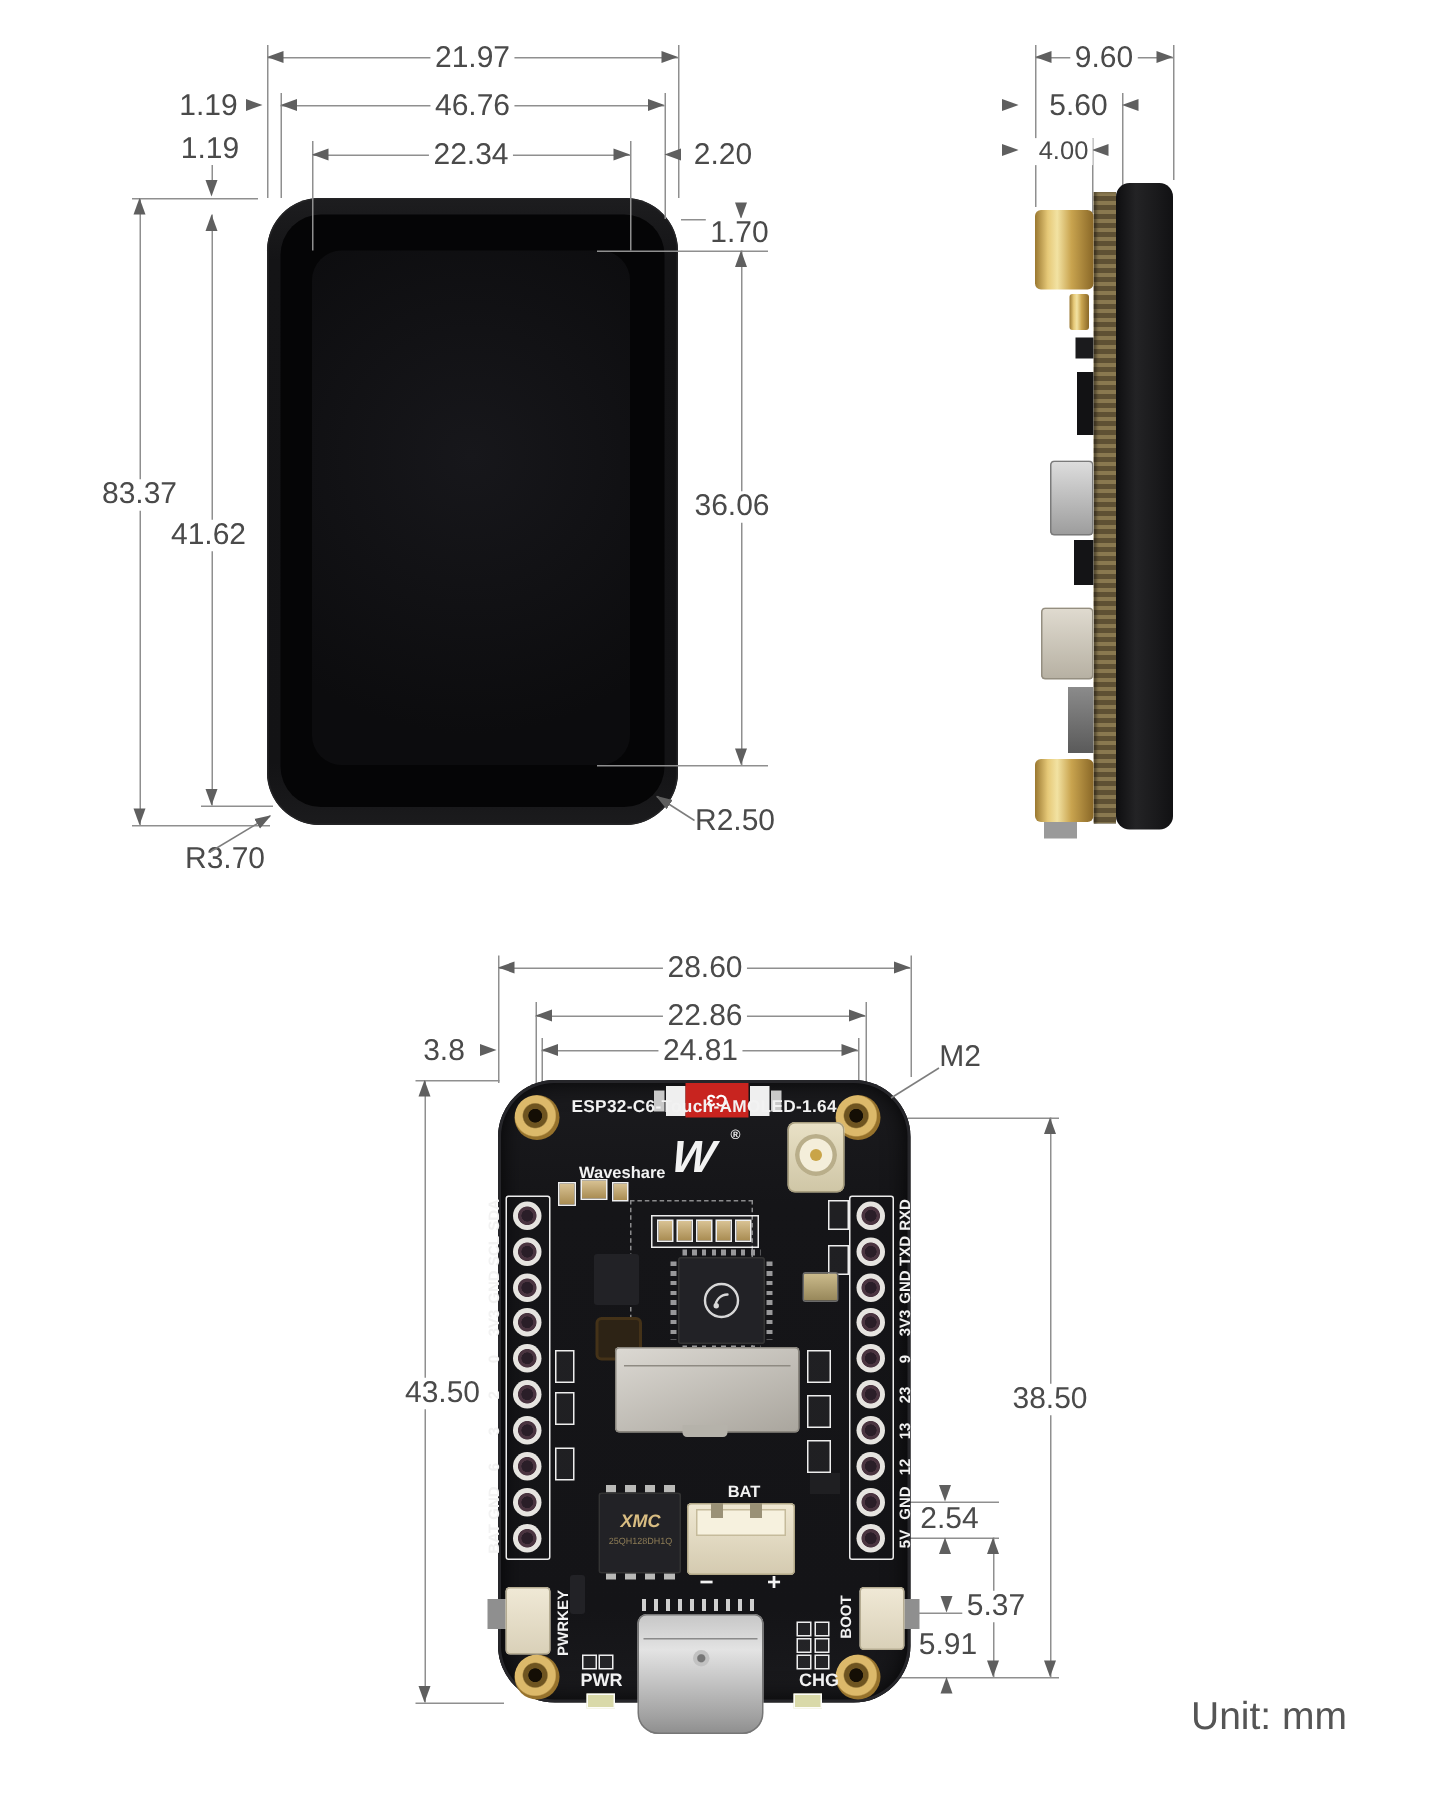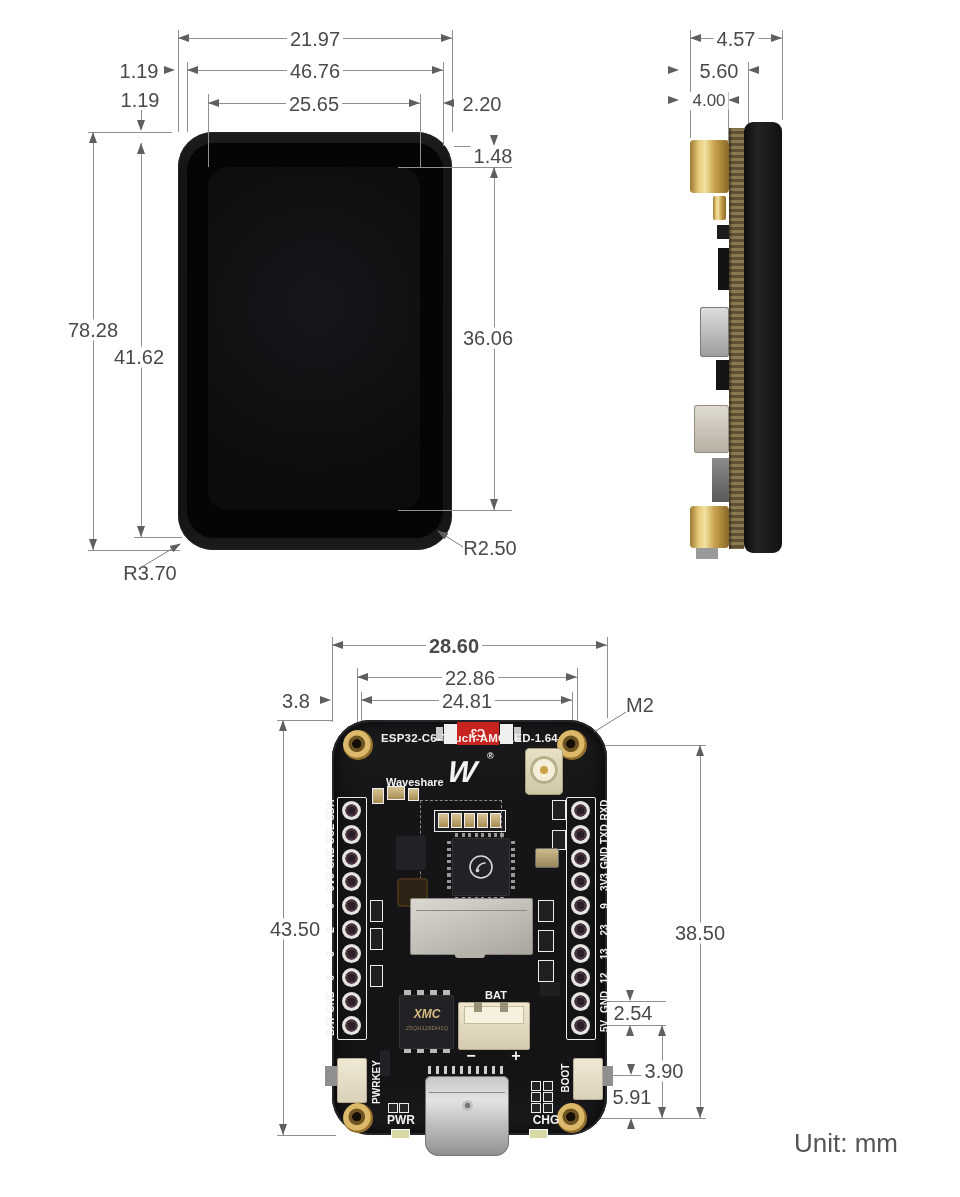--- a/index.html
+++ b/index.html
@@ -66,39 +66,39 @@
     <div class="dlab" style="left:315px;top:39px;">21.97</div>
 
     <div class="hl" style="left:187px;top:70px;width:256px;"></div>
     <div class="arr aL" style="left:187px;top:66px;"></div>
     <div class="arr aR" style="left:432px;top:66px;"></div>
     <div class="dlab" style="left:315px;top:71px;">46.76</div>
 
     <div class="hl" style="left:208px;top:103px;width:212px;"></div>
     <div class="arr aL" style="left:208px;top:99px;"></div>
     <div class="arr aR" style="left:409px;top:99px;"></div>
-    <div class="dlab" style="left:314px;top:104px;">25.65</div>
+    <div class="dlab" style="left:314px;top:104px;">22.34</div>
 
     <div class="dlab" style="left:139px;top:71px;">1.19</div>
     <div class="arr aR" style="left:164px;top:66px;"></div>
 
     <div class="dlab" style="left:140px;top:100px;">1.19</div>
     <div class="vl" style="left:141px;top:110px;height:11px;"></div>
     <div class="arr aD" style="left:137px;top:120px;"></div>
 
     <div class="arr aL" style="left:443px;top:99px;"></div>
     <div class="dlab" style="left:482px;top:104px;">2.20</div>
 
     <div class="arr aD" style="left:490px;top:135px;"></div>
-    <div class="dlab" style="left:493px;top:156px;">1.48</div>
+    <div class="dlab" style="left:493px;top:156px;">1.70</div>
 
     <div class="vl" style="left:93px;top:132px;height:418px;"></div>
     <div class="arr aU" style="left:89px;top:132px;"></div>
     <div class="arr aD" style="left:89px;top:539px;"></div>
-    <div class="dlab" style="left:93px;top:330px;">78.28</div>
+    <div class="dlab" style="left:93px;top:330px;">83.37</div>
 
     <div class="vl" style="left:141px;top:143px;height:394px;"></div>
     <div class="arr aU" style="left:137px;top:143px;"></div>
     <div class="arr aD" style="left:137px;top:526px;"></div>
     <div class="dlab" style="left:139px;top:357px;">41.62</div>
 
     <div class="vl" style="left:494px;top:167px;height:343px;"></div>
     <div class="arr aU" style="left:490px;top:167px;"></div>
     <div class="arr aD" style="left:490px;top:499px;"></div>
     <div class="dlab" style="left:488px;top:338px;">36.06</div>
@@ -110,21 +110,21 @@
   <div class="abs" style="left:620px;top:0;width:340px;height:600px;">
 
     <div class="vl" style="left:70px;top:30px;height:108px;"></div>
     <div class="vl" style="left:162px;top:30px;height:90px;"></div>
     <div class="vl" style="left:128px;top:62px;height:130px;"></div>
     <div class="vl" style="left:108px;top:92px;height:50px;"></div>
 
     <div class="hl" style="left:70px;top:38px;width:92px;"></div>
     <div class="arr aL" style="left:70px;top:34px;"></div>
     <div class="arr aR" style="left:151px;top:34px;"></div>
-    <div class="dlab" style="left:116px;top:39px;">4.57</div>
+    <div class="dlab" style="left:116px;top:39px;">9.60</div>
 
     <div class="arr aR" style="left:48px;top:66px;"></div>
     <div class="arr aL" style="left:128px;top:66px;"></div>
     <div class="dlab" style="left:99px;top:71px;">5.60</div>
 
     <div class="arr aR" style="left:48px;top:96px;"></div>
     <div class="arr aL" style="left:108px;top:96px;"></div>
     <div class="dlab sm" style="left:89px;top:101px;">4.00</div>
 
     <div class="abs" style="left:124px;top:122px;width:38px;height:431px;border-radius:9px;
@@ -158,21 +158,21 @@
     <div class="hl" style="left:277px;top:535px;width:59px;"></div>
     <div class="hl" style="left:586px;top:145px;width:120px;"></div>
     <div class="hl" style="left:586px;top:518px;width:120px;"></div>
     <div class="hl" style="left:590px;top:401px;width:76px;"></div>
     <div class="hl" style="left:590px;top:425px;width:76px;"></div>
     <div class="hl" style="left:598px;top:475px;width:70px;"></div>
 
     <div class="hl" style="left:332px;top:45px;width:275px;"></div>
     <div class="arr aL" style="left:332px;top:41px;"></div>
     <div class="arr aR" style="left:596px;top:41px;"></div>
-    <div class="dlab" style="left:454px;top:46px;font-weight:bold;">28.60</div>
+    <div class="dlab" style="left:470px;top:46px;">28.60</div>
 
     <div class="hl" style="left:357px;top:77px;width:220px;"></div>
     <div class="arr aL" style="left:357px;top:73px;"></div>
     <div class="arr aR" style="left:566px;top:73px;"></div>
     <div class="dlab" style="left:470px;top:78px;">22.86</div>
 
     <div class="hl" style="left:361px;top:100px;width:211px;"></div>
     <div class="arr aL" style="left:361px;top:96px;"></div>
     <div class="arr aR" style="left:561px;top:96px;"></div>
     <div class="dlab" style="left:467px;top:101px;">24.81</div>
@@ -192,21 +192,21 @@
     <div class="arr aD" style="left:696px;top:507px;"></div>
     <div class="dlab" style="left:700px;top:333px;">38.50</div>
 
     <div class="arr aD" style="left:626px;top:390px;"></div>
     <div class="arr aU" style="left:626px;top:425px;"></div>
     <div class="dlab" style="left:633px;top:413px;">2.54</div>
 
     <div class="vl" style="left:662px;top:425px;height:93px;"></div>
     <div class="arr aU" style="left:658px;top:425px;"></div>
     <div class="arr aD" style="left:658px;top:507px;"></div>
-    <div class="dlab" style="left:664px;top:471px;">3.90</div>
+    <div class="dlab" style="left:664px;top:471px;">5.37</div>
 
     <div class="arr aD" style="left:627px;top:464px;"></div>
     <div class="arr aU" style="left:627px;top:518px;"></div>
     <div class="dlab" style="left:632px;top:497px;">5.91</div>
 
     <div class="abs" style="left:332px;top:120px;width:275px;height:415px;border-radius:38px;
                 background:linear-gradient(180deg,#1b1b1e,#151518 20%,#141417 85%,#1a1a1d);
                 box-shadow:inset 0 0 0 2px #26262a, inset 0 0 18px #000;"></div>
 
     <div class="hole" style="left:343px;top:130px;"></div>

